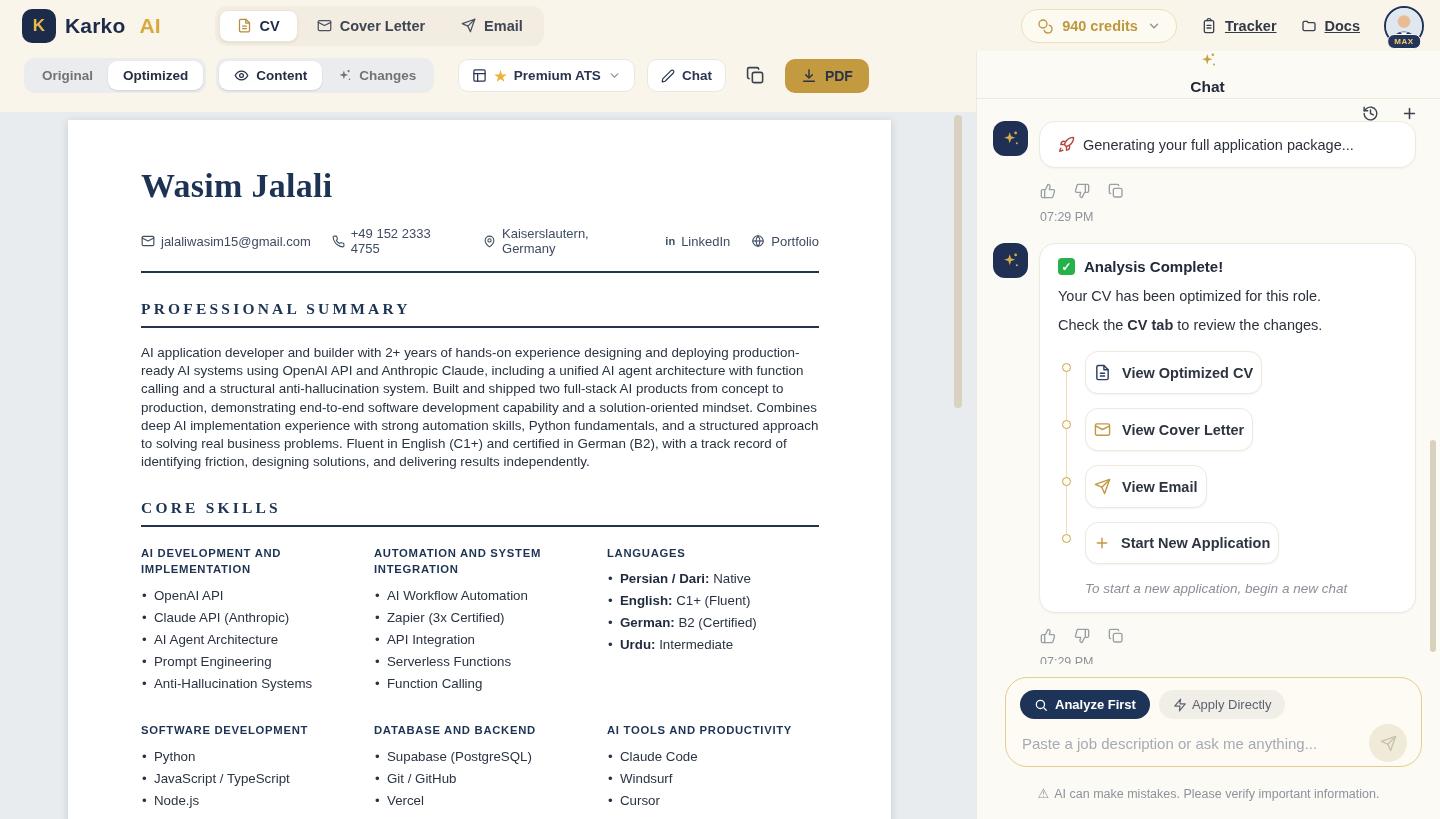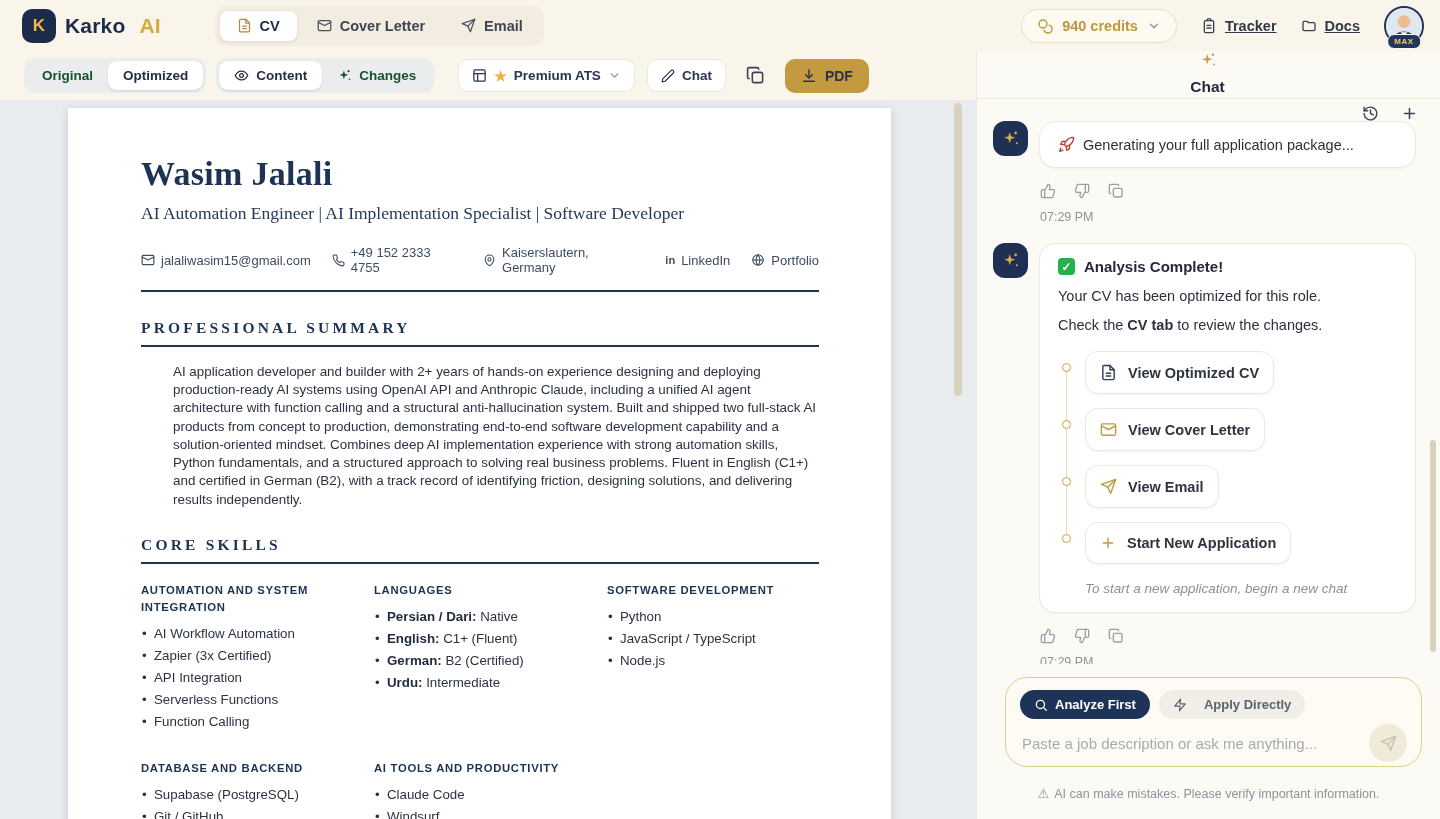--- a/index.html
+++ b/index.html
@@ -29,46 +29,46 @@
   .header-link { display:flex; align-items:center; gap:8px; font-size:14.5px; font-weight:600; color:#333a47;text-decoration:underline; }
   .header-link .ic { color:#3b424f; }
   .avatar-wrap { position:relative; width:40px; height:40px; }
   .avatar-circ { width:40px; height:40px; border-radius:50%; overflow:hidden; border:2px solid #223457; background:#e8eef4; }
   .avatar-badge { position:absolute; left:50%; transform:translateX(-50%); bottom:-3px; background:#24355c; color:#f3cd6b; font-size:8px; font-weight:800; letter-spacing:.6px; padding:2px 6px; border-radius:7px; border:1.5px solid #fdfaf2; }
 
   
   .toolbar { position:absolute; top:51px; left:0; width:976px; height:49px; display:flex; align-items:center; padding:0 0 0 24px; }
   .seg { display:flex; background:#ebecee; border-radius:11px; padding:3px; }
   .seg + .seg { margin-left:10px; }
-  .seg-item { display:flex; align-items:center; gap:7px; padding:7px 15px; border-radius:9px; font-size:13.5px; font-weight:600; color:#14532d; }
+  .seg-item { display:flex; align-items:center; gap:7px; padding:7px 15px; border-radius:9px; font-size:13.5px; font-weight:600; color:#737373; }
   .seg-item.active { background:#fff; color:#252e41; font-weight:700; box-shadow:0 1px 2px rgba(16,24,40,.12); }
   .tool-pill { display:flex; align-items:center; gap:7px; background:#fff; border:1px solid #e8e7e2; border-radius:10px; padding:8px 13px; font-size:13.5px; font-weight:700; color:#2b3550; }
   .premium { margin-left:24px; }
   .premium .ic { color:#2b3550; }
   .star { color:#e9b33c; font-size:14px; line-height:1; }
   .edit-pill { margin-left:12px; }
   .copy-tool { margin-left:14px; color:#3a4150; display:flex; padding:6px; }
   .pdf-btn { margin-left:14px; display:flex; align-items:center; gap:8px; background:#c49a41; border-radius:10px; padding:9px 16px; color:#2b3447; font-weight:800; font-size:14px; }
 
   
-  .doc-area { position:absolute; top:100px; left:0; width:976px; bottom:0; background:#e8ecef; overflow:hidden; }
+  .doc-area { position:absolute; top:112px; left:0; width:976px; bottom:0; background:#e8ecef; overflow:hidden; }
   .cv-page { position:absolute; left:68px; top:8px; width:823px; height:780px; background:#fff; box-shadow:0 2px 8px rgba(35,48,66,.18); padding:47px 72px 0 73px; }
   .doc-scrollbar { position:absolute; right:14px; top:3px; width:8px; height:293px; border-radius:4px; background:#d9d2c1; }
 
   .cv-name { font-family:"Liberation Serif", serif; font-size:34px; font-weight:700; color:#1d3354; letter-spacing:.3px; }
   .cv-title { font-family:"Liberation Serif", serif; font-size:17.5px; color:#253a58; margin-top:10px; }
   .cv-contacts { display:flex; align-items:center; gap:21px; margin-top:21px; font-size:13px; color:#3e4c61; }
   .contact { display:flex; align-items:center; gap:6px; }
   .contact .ic { color:#3f4f63; }
   .in-glyph { font-size:11px; font-weight:700; color:#3f4f63; border-radius:2px; line-height:1; }
   .in-glyph::before { content:"in"; }
   .head-rule { height:2px; background:#22344e; margin-top:15px; }
   .sec-head { font-family:"Liberation Serif", serif; font-size:15.5px; font-weight:700; color:#1d3354; letter-spacing:3.2px; margin-top:27px; }
   .sec-rule { height:2px; background:#22344e; margin-top:8px; }
-  .cv-summary { margin-top:16px; font-size:13.4px; line-height:1.36; color:#2a3342;margin-left:32px; }
+  .cv-summary { margin-top:16px; font-size:13.4px; line-height:1.36; color:#2a3342; }
   .skills-grid { display:grid; grid-template-columns:233px 233px 1fr; row-gap:24px; margin-top:18px; }
   .skill-head { font-size:11.3px; font-weight:700; color:#1d3354; letter-spacing:.7px; line-height:1.5; padding-right:20px; }
   .skill-list { margin-top:10px; }
   .skill-item { position:relative; font-size:13.3px; color:#2a3342; padding-left:13px; margin-bottom:7px; }
   .skill-item::before { content:"•"; position:absolute; left:1px; top:0; color:#2a3342; }
   .skill-item b { color:#1f2a3c; }
 
   
   .chat-panel { position:absolute; left:976px; top:51px; right:0; bottom:0; background:#fcfaf4; border-left:1px solid #f0e8d8; }
   .chat-header { height:47px; display:flex; align-items:center; padding:0 22px 0 20px; gap:9px;flex-direction:column; }
@@ -85,30 +85,30 @@
   .msg-time { margin:11px 0 0 47px; font-size:12.5px; color:#8d929b; }
   .msg2 { margin-top:19px; }
   .b2-title { display:flex; align-items:center; gap:9px; font-weight:700; font-size:15px; color:#23283a; }
   .check-badge { width:17px; height:17px; border-radius:4px; background:#26b24b; color:#fff; font-size:12px; font-weight:800; display:flex; align-items:center; justify-content:center; }
   .check-badge::before { content:"\2713"; }
   .b2-line { margin-top:13px; }
   .timeline { position:relative; padding-left:27px; margin-top:18px; }
   .timeline::before { content:""; position:absolute; left:8px; top:16px; height:176px; border-left:1.5px solid #ecdcb8; }
   .tl-item { position:relative; margin-bottom:14px; }
   .tl-dot { position:absolute; left:-23px; top:12px; width:9px; height:9px; border-radius:50%; border:1.5px solid #c9a44a; background:#fdfbf4; }
-  .tl-btn { display:inline-flex; align-items:center; gap:11px; background:#fff; border:1px solid #efe9dc; border-radius:13px; padding:12px 14px; font-size:14.5px; font-weight:600; color:#2e3440; box-shadow:0 1px 2px rgba(0,0,0,.05); }
+  .tl-btn { display:inline-flex; align-items:center; gap:11px; background:#fff; border:1px solid #efe9dc; border-radius:13px; padding:12px 8px; font-size:14.5px; font-weight:600; color:#2e3440; box-shadow:0 1px 2px rgba(0,0,0,.05); }
   .tl-btn .navy { color:#2c3e5d; }
   .tl-btn .gold { color:#c09a45; }
   .b2-note { margin:17px 0 2px 27px; font-style:italic; font-size:13.5px; color:#8b9097; }
   .chat-scrollbar { position:absolute; right:4px; top:389px; width:6px; height:212px; border-radius:3px; background:#d8d1bd; }
 
   .chat-input-box { position:absolute; left:28px; right:18px; top:626px; height:90px; border:1.5px solid #e5cd92; border-radius:22px; background:#fdfbf4; padding:12px 14px; }
   .mode-pills { display:flex; align-items:center; gap:9px; }
   .pill-analyze { display:flex; align-items:center; gap:7px; background:#1d3358; color:#fff; border-radius:16px; padding:7px 14px; font-size:13px; font-weight:700; }
-  .pill-apply { display:flex; align-items:center; gap:17px; background:#f0eee7; color:#5c6370; border-radius:16px; padding:7px 14px; font-size:13px; font-weight:700; }
+  .pill-apply { display:flex; align-items:center; gap:5px; background:#f0eee7; color:#5c6370; border-radius:16px; padding:7px 14px; font-size:13px; font-weight:400; }
   .input-row { display:flex; align-items:center; margin-top:5px; }
   .chat-field { flex:1; border:none; background:transparent; outline:none; font-size:15px; font-family:"Liberation Sans", sans-serif; color:#333; padding:6px 2px; }
   .chat-field::placeholder { color:#a6abb3; }
   .send-btn { width:38px; height:38px; border-radius:50%; background:#f0ead8; color:#c9c2ac; display:flex; align-items:center; justify-content:center; }
   .chat-disclaimer { position:absolute; left:0; right:0; top:735px; text-align:center; font-size:12.5px; color:#8d939c; }
   .warn-glyph { margin-right:5px; font-size:13px; }
 </style>
 </head>
 <body>
 
@@ -323,21 +323,20 @@
     <svg class="ic" width="16" height="16">
         <use href="#i-download"></use>
       </svg>
     <span>PDF</span>
   </div>
 </div>
 
 <div class="doc-area">
   <div class="cv-page">
     <div class="cv-name">Wasim Jalali</div>
-    <div class="cv-title">AI Automation Engineer | AI Implementation Specialist | Software Developer</div>
     <div class="cv-contacts">
       <span class="contact">
         <svg class="ic" width="14" height="14">
             <use href="#i-mail"></use>
           </svg>
         <span>jalaliwasim15@gmail.com</span>
       </span>
       <span class="contact">
         <svg class="ic" width="13" height="13">
             <use href="#i-phone"></use>
@@ -364,20 +363,30 @@
     <div class="head-rule"></div>
 
     <div class="sec-head">PROFESSIONAL SUMMARY</div>
     <div class="sec-rule"></div>
     <p class="cv-summary">AI application developer and builder with 2+ years of hands-on experience designing and deploying production-ready AI systems using OpenAI API and Anthropic Claude, including a unified AI agent architecture with function calling and a structural anti-hallucination system. Built and shipped two full-stack AI products from concept to production, demonstrating end-to-end software development capability and a solution-oriented mindset. Combines deep AI implementation experience with strong automation skills, Python fundamentals, and a structured approach to solving real business problems. Fluent in English (C1+) and certified in German (B2), with a track record of identifying friction, designing solutions, and delivering results independently.</p>
 
     <div class="sec-head">CORE SKILLS</div>
     <div class="sec-rule"></div>
 
     <div class="skills-grid">
+      <div>
+        <div class="skill-head">AI DEVELOPMENT AND IMPLEMENTATION</div>
+        <div class="skill-list">
+          <div class="skill-item">OpenAI API</div>
+          <div class="skill-item">Claude API (Anthropic)</div>
+          <div class="skill-item">AI Agent Architecture</div>
+          <div class="skill-item">Prompt Engineering</div>
+          <div class="skill-item">Anti-Hallucination Systems</div>
+        </div>
+      </div>
       <div>
         <div class="skill-head">AUTOMATION AND SYSTEM INTEGRATION</div>
         <div class="skill-list">
           <div class="skill-item">AI Workflow Automation</div>
           <div class="skill-item">Zapier (3x Certified)</div>
           <div class="skill-item">API Integration</div>
           <div class="skill-item">Serverless Functions</div>
           <div class="skill-item">Function Calling</div>
         </div>
       </div>

